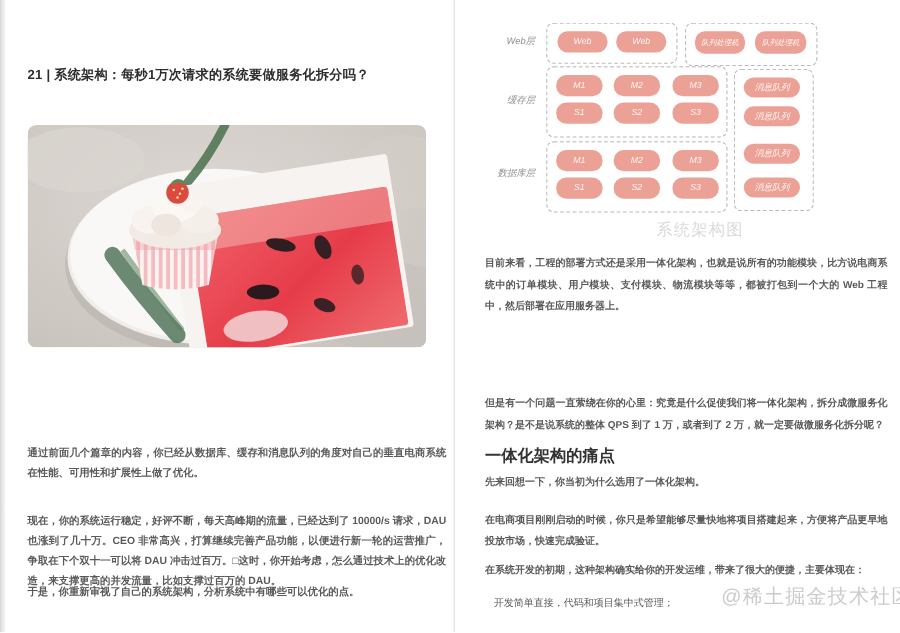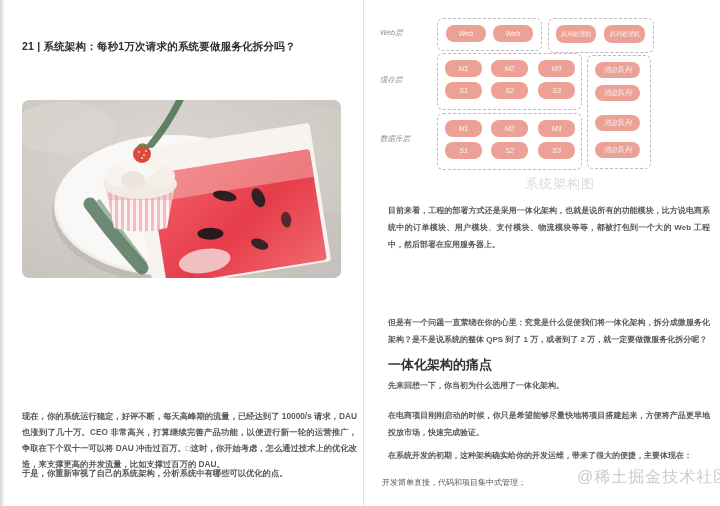--- a/index.html
+++ b/index.html
@@ -3,42 +3,42 @@
 <meta charset="utf-8">
 <style>
   html,body{margin:0;padding:0;background:#ffffff;}
   .page{position:relative;width:720px;height:506px;background:#ffffff;overflow:hidden;
         font-family:"Liberation Sans","DejaVu Sans",sans-serif;}
   .left-edge-shade{position:absolute;left:0;top:0;width:5px;height:100%;
         background:linear-gradient(90deg,rgba(110,110,110,.28),rgba(255,255,255,0));}
   .column-divider{position:absolute;left:363px;top:0;width:1px;height:506px;background:#e3e3e3;}
 
   
-  .article-title{position:absolute;left:22px;top:40px;width:330px;
+  .article-title{position:absolute;left:22px;top:53px;width:330px;
         font-size:10.5px;font-weight:bold;color:#2e2e2e;letter-spacing:.2px;}
   .photo{position:absolute;left:22px;top:100px;width:319px;height:178px;
         border-radius:7px;overflow:hidden;}
   .para{position:absolute;color:#5a5a5a;text-align:justify;font-weight:bold;}
   .lp{left:22px;width:335px;font-size:8.3px;line-height:16px;}
   #lp1{top:354px}#lp2{top:408px}#lp3{top:465px}
 
   
   .rp{left:388px;width:322px;font-size:8px;line-height:17px;}
   #rp1{top:202px}#rp2{top:257px}#rp3{top:314px}
   #rp4{top:377px}#rp5{top:407px}#rp6{top:447px}
   .section-heading{position:absolute;left:388px;top:356px;font-size:13px;
         font-weight:bold;color:#333333;}
-  .list-item{position:absolute;left:382px;top:474px;width:300px;
+  .list-item{position:absolute;left:395px;top:474px;width:300px;
         font-size:8px;line-height:17px;color:#5a5a5a;}
   .watermark{position:absolute;left:577px;top:467px;font-size:16px;
         color:#cbcbcb;letter-spacing:1px;white-space:nowrap;}
 
   
   .diagram{position:absolute;left:380px;top:12px;width:285px;height:178px;}
-  .dg-label{position:absolute;left:0;width:48px;
+  .dg-label{position:absolute;left:0;width:48px;text-align:right;
         font-size:7.5px;font-style:italic;color:#8f8f8f;}
   #dg-label-web{top:16px}#dg-label-cache{top:63px}#dg-label-db{top:122px}
   .dg-group{position:absolute;border:1px dashed #bcbcbc;border-radius:6px;background:#fff;}
   #grp-web{left:57px;top:6px;width:103px;height:31px;}
   #grp-qproc{left:168px;top:6px;width:104px;height:33px;}
   #grp-cache{left:57px;top:41px;width:143px;height:55px;}
   #grp-db{left:57px;top:101px;width:143px;height:55px;}
   #grp-mq{left:207px;top:43px;width:62px;height:112px;}
   .dg-box{position:absolute;background:#eba196;border-radius:8px;
         color:rgba(255,250,247,.95);font-size:7px;font-style:italic;
@@ -103,20 +103,21 @@
       <ellipse cx="131" cy="62" rx="10" ry="8" fill="#f9f4ef"></ellipse>
       <circle cx="120" cy="54" r="9" fill="#db4a3e"></circle>
       <circle cx="117" cy="52" r="1" fill="#f8d9a8"></circle>
         <circle cx="122" cy="55" r="1" fill="#f8d9a8"></circle>
       <circle cx="120" cy="58" r="1" fill="#f8d9a8"></circle>
         <circle cx="124" cy="51" r="1" fill="#f8d9a8"></circle>
       <path d="M116,47 Q120,42 126,47" stroke="#5c8a58" stroke-width="2.5" fill="none"></path>
     </svg>
   </div>
 
+  <div class="para lp" id="lp1">通过前面几个篇章的内容，你已经从数据库、缓存和消息队列的角度对自己的垂直电商系统在性能、可用性和扩展性上做了优化。</div>
   <div class="para lp" id="lp2">现在，你的系统运行稳定，好评不断，每天高峰期的流量，已经达到了 10000/s 请求，DAU 也涨到了几十万。CEO 非常高兴，打算继续完善产品功能，以便进行新一轮的运营推广，争取在下个双十一可以将 DAU 冲击过百万。□这时，你开始考虑，怎么通过技术上的优化改造，来支撑更高的并发流量，比如支撑过百万的 DAU。</div>
   <div class="para lp" id="lp3">于是，你重新审视了自己的系统架构，分析系统中有哪些可以优化的点。</div>
 
   <div class="diagram">
     <div class="dg-label" id="dg-label-web">Web层</div>
     <div class="dg-label" id="dg-label-cache">缓存层</div>
     <div class="dg-label" id="dg-label-db">数据库层</div>
 
     <div class="dg-group" id="grp-web"></div>
     <div class="dg-box" style="left:66px;top:13px;width:40px;height:17px;">Web</div>

